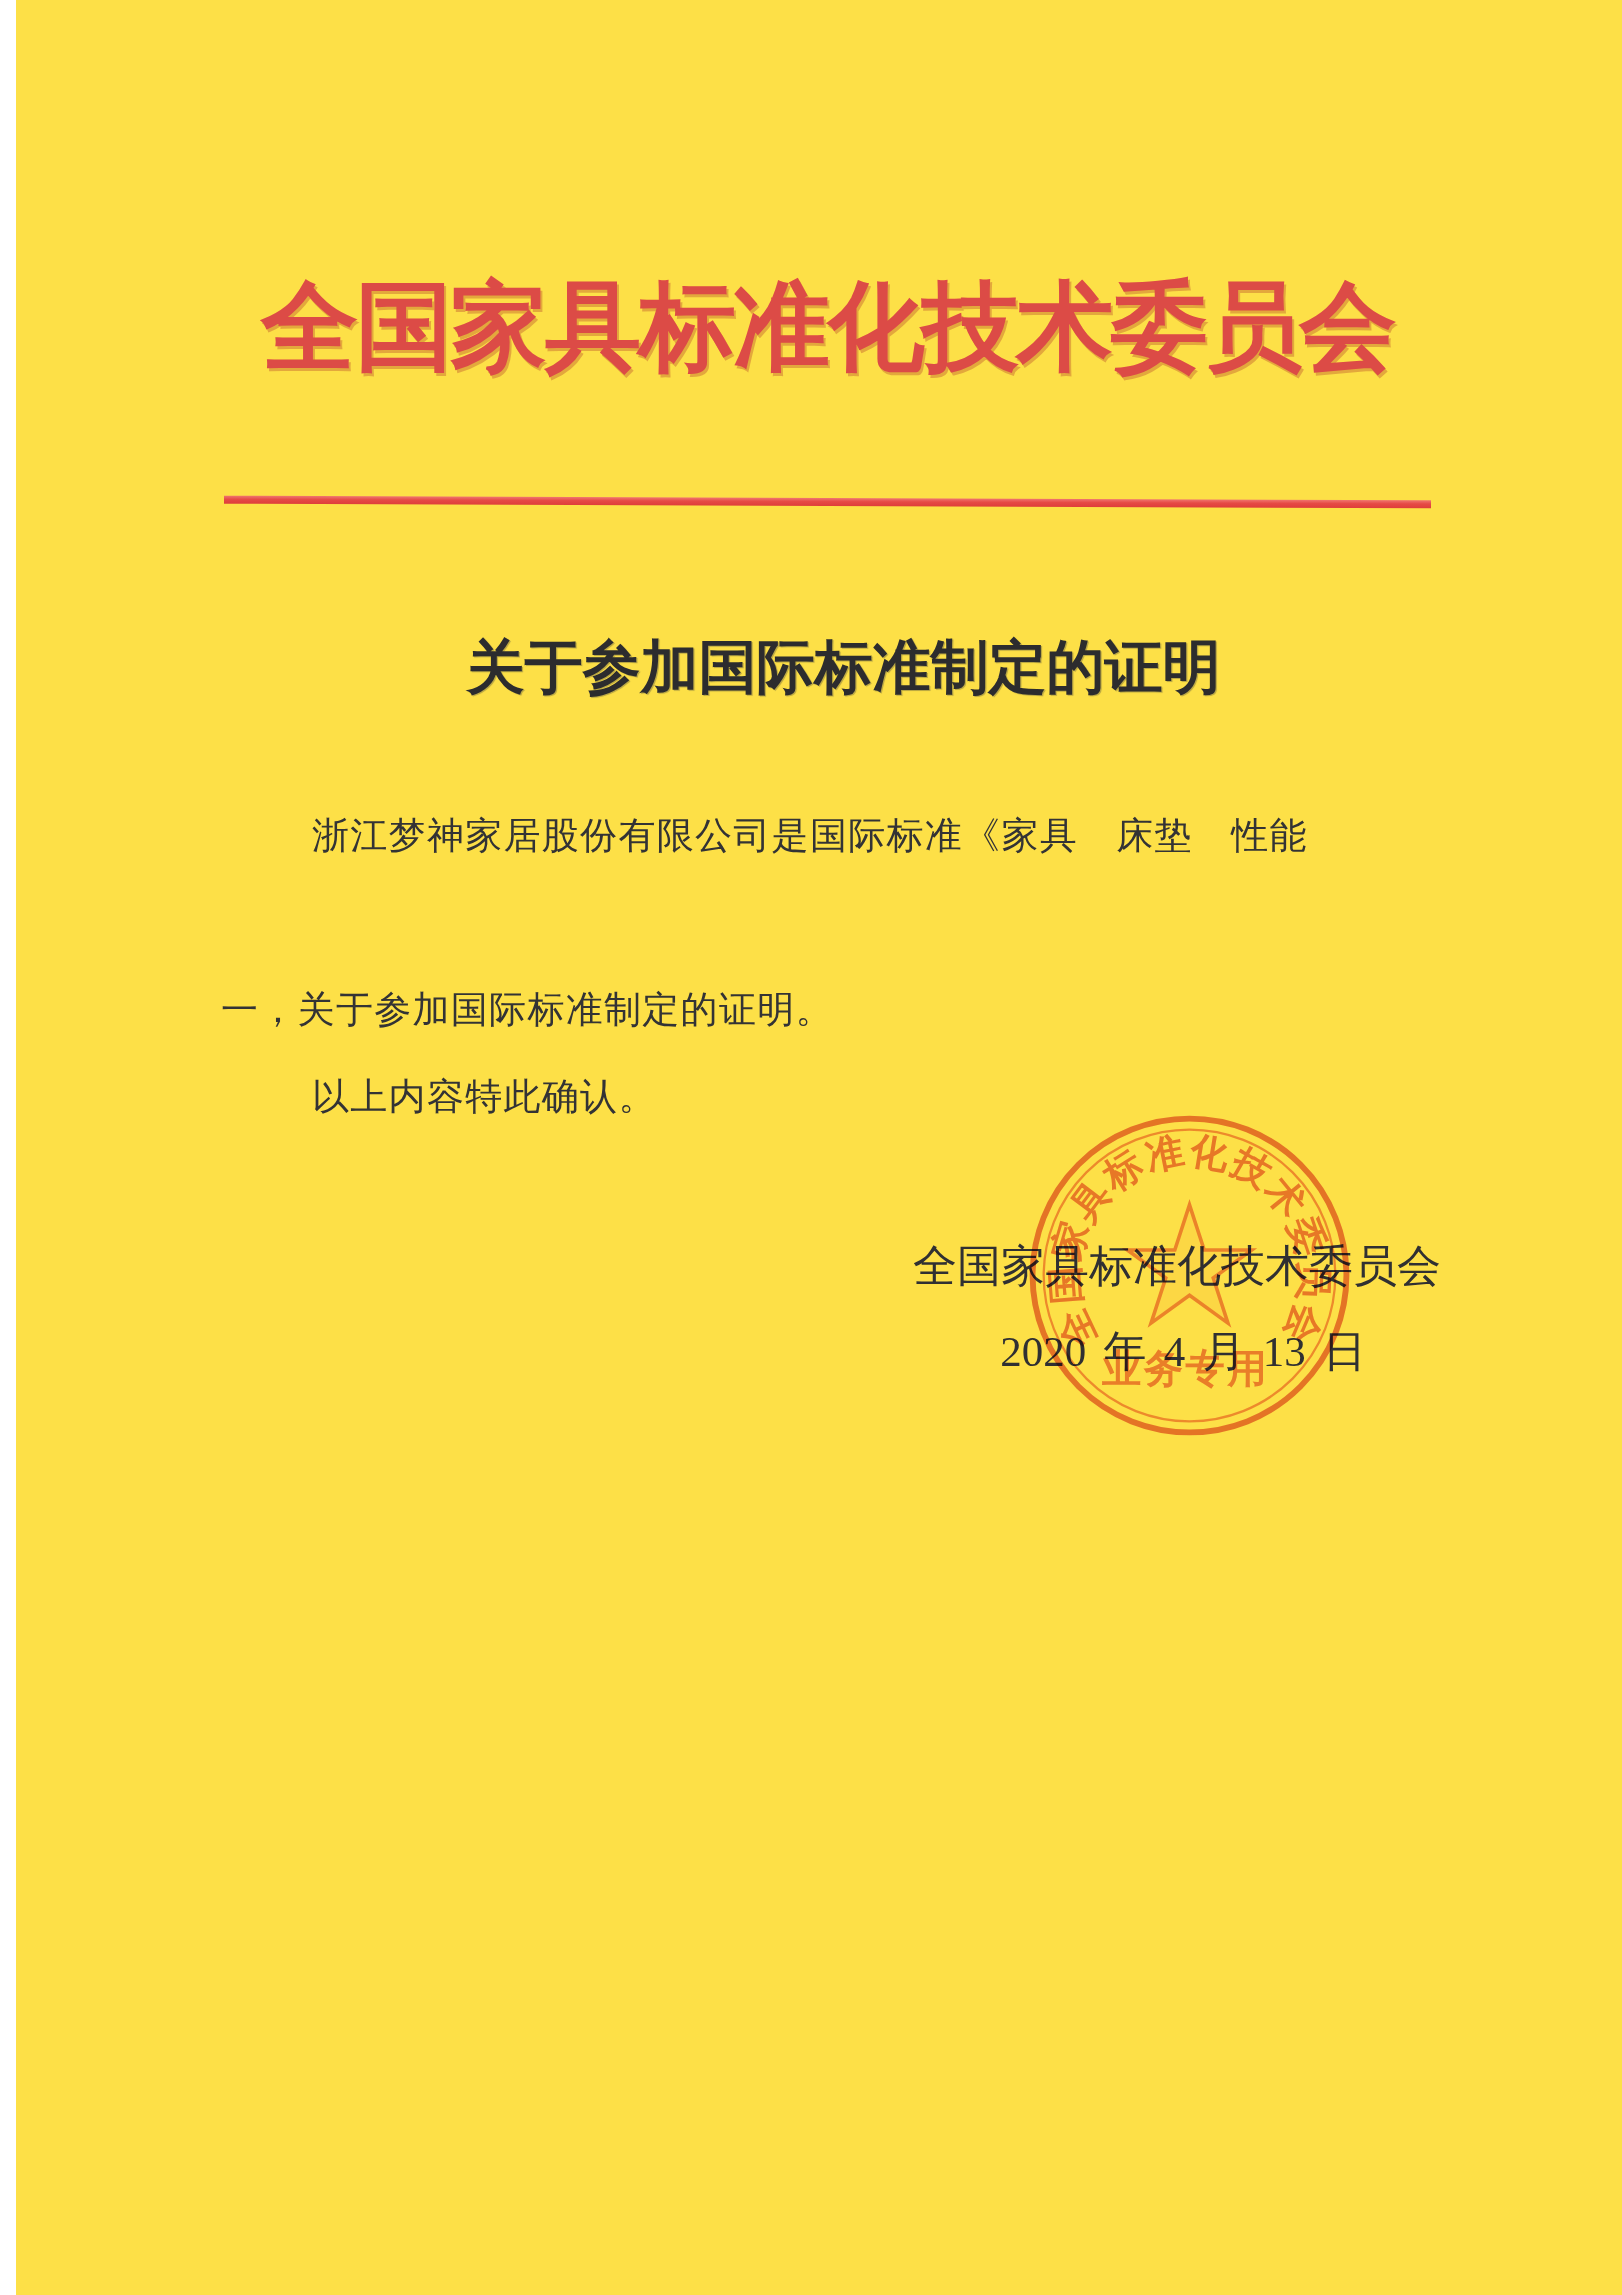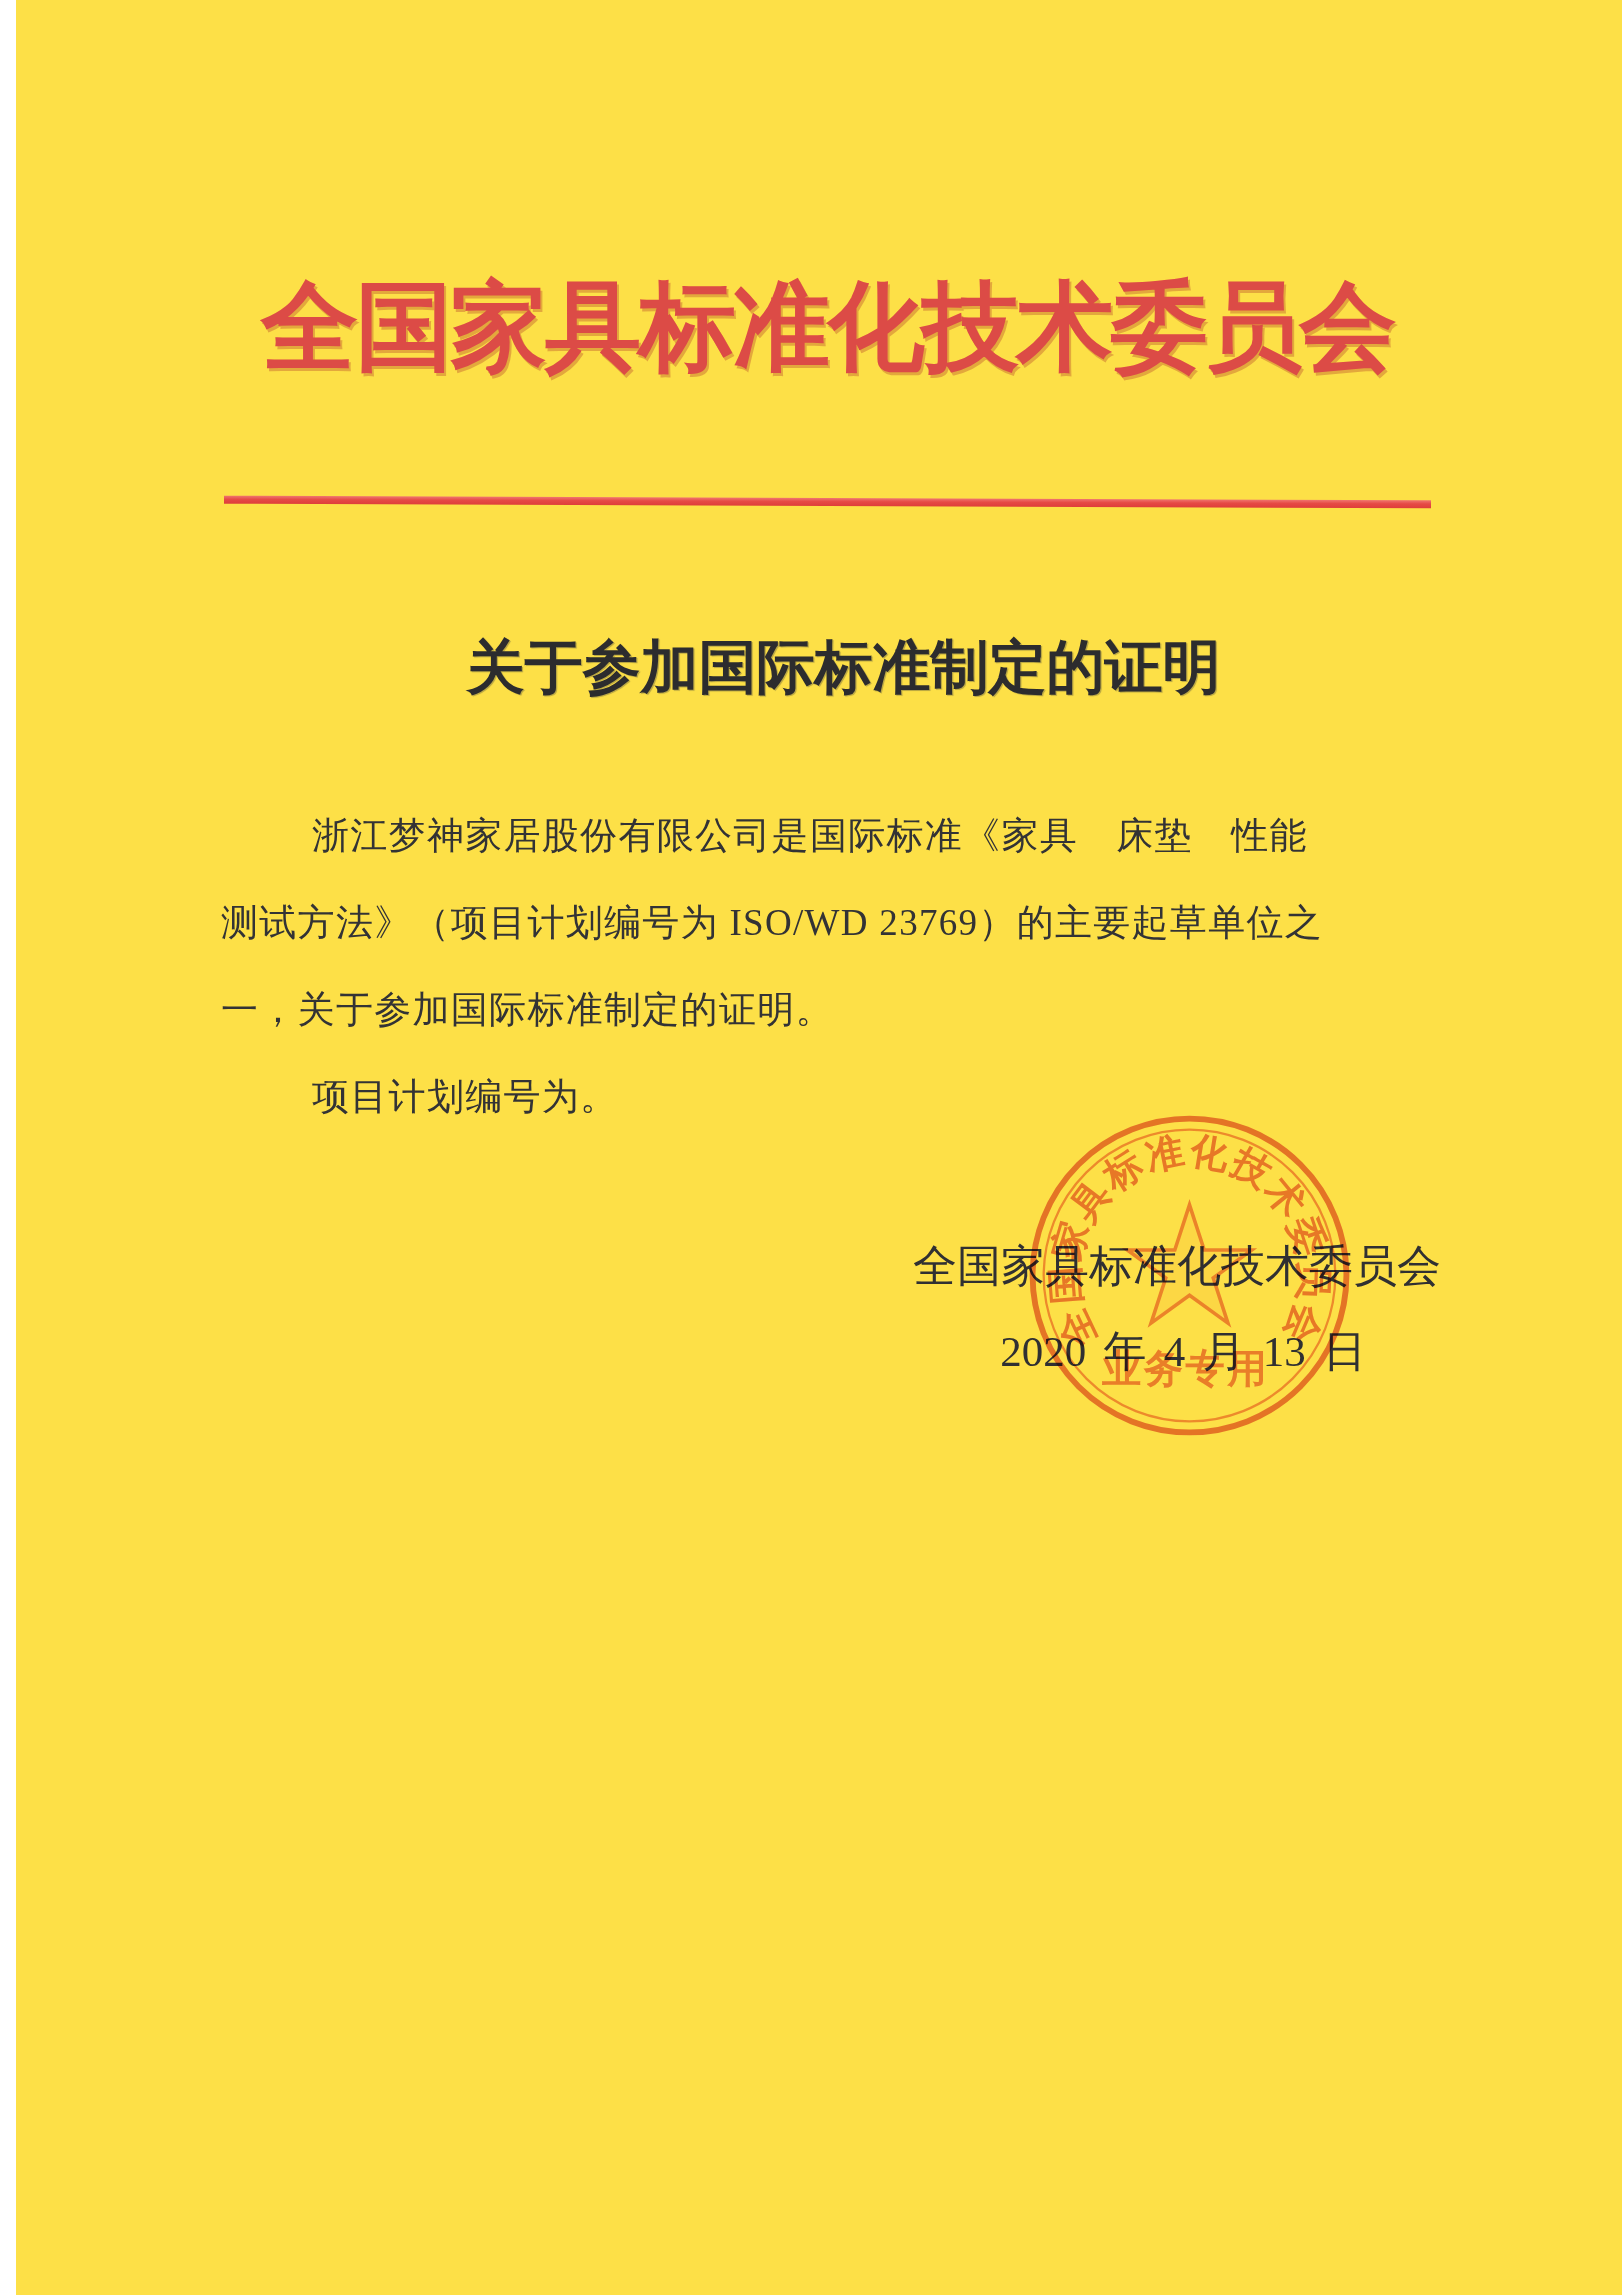--- a/index.html
+++ b/index.html
@@ -100,23 +100,22 @@
 
 <div class="page">
 
   <div class="org-header">全国家具标准化技术委员会</div>
 
   <div class="red-rule"></div>
 
   <div class="doc-title">关于参加国际标准制定的证明</div>
 
   <div class="body-line line-1">浙江梦神家居股份有限公司是国际标准《家具　床垫　性能</div>
-  <div class="body-line line-2">测试方法》（项目计划编号为 ISO/WD 23769）的主要起草单位之</div>
   <div class="body-line line-3">一，关于参加国际标准制定的证明。</div>
-  <div class="body-line line-4">项目计划编号为。</div>
+  <div class="body-line line-4">以上内容特此确认。</div>
 
   <div class="signature-org">全国家具标准化技术委员会</div>
 
   <div class="signature-date">2020 年 4 月 13 日</div>
 
   <div class="seal">
     <svg viewBox="-247 -247 494 494" xmlns="http://www.w3.org/2000/svg">
 
       <circle cx="0" cy="0" r="240" fill="none" stroke="#e47a78" stroke-width="9"></circle>
 

